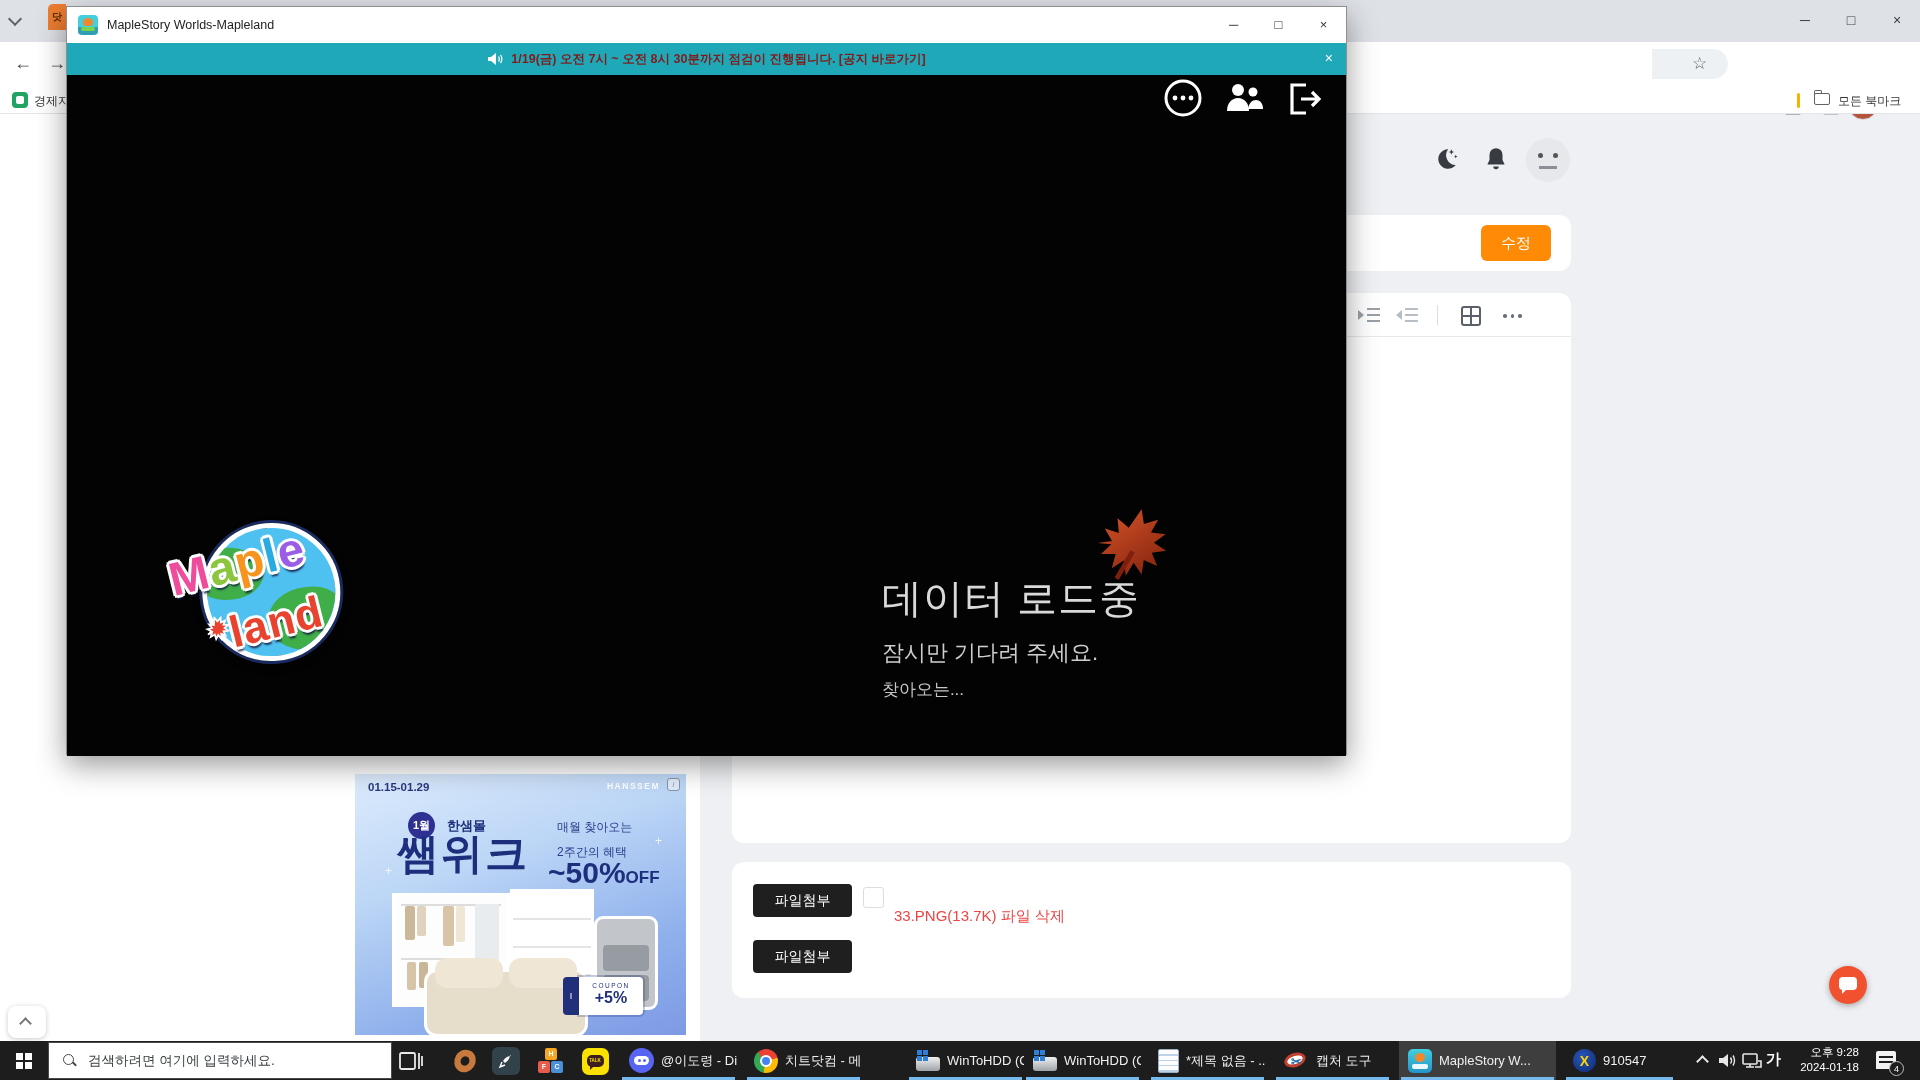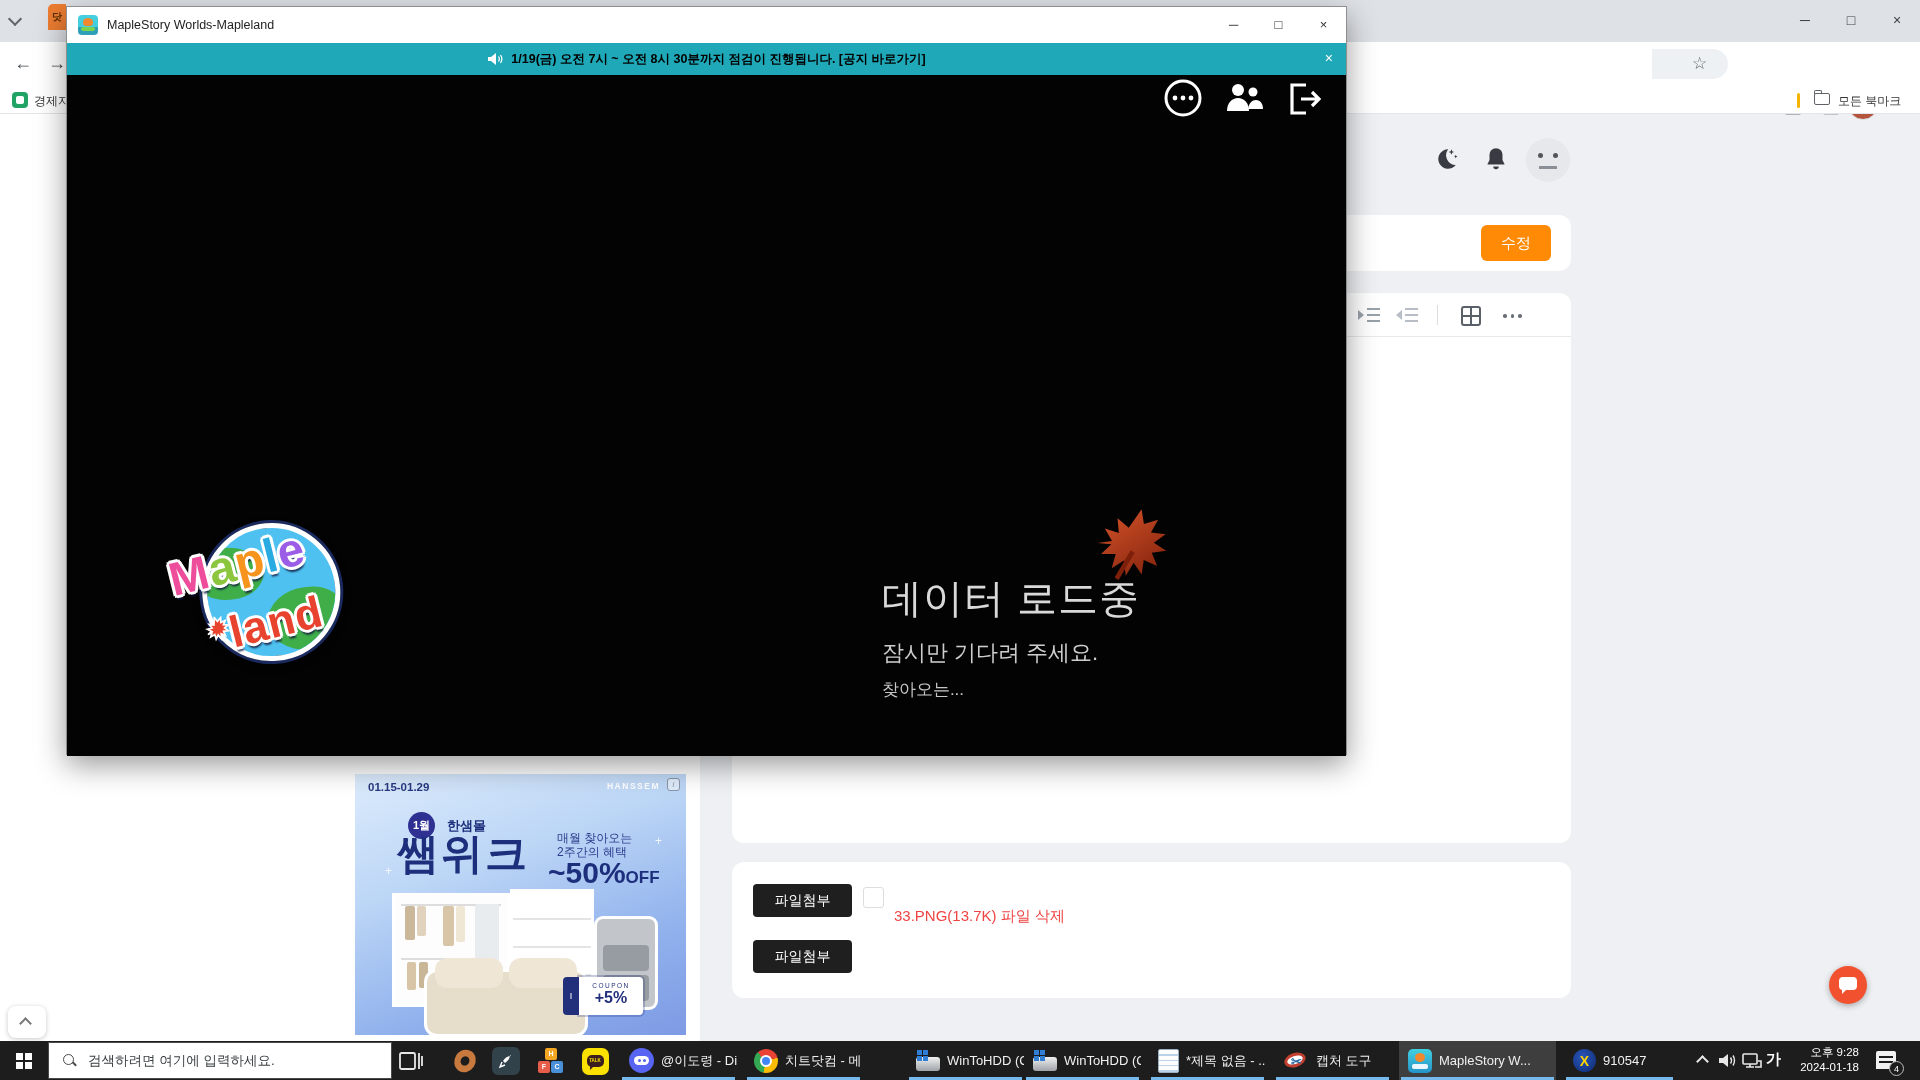--- a/index.html
+++ b/index.html
@@ -87,21 +87,21 @@
   
   .gwin { position:absolute; left:66px; top:6px; width:1281px; height:749px; background:#030303; border:1px solid #8f8f8f; box-shadow:0 10px 28px rgba(0,0,0,.4); }
   .g-title { position:relative; height:36px; background:#fff; display:flex; align-items:center; }
   .g-fav { position:relative; width:20px; height:20px; margin-left:11px; border-radius:4px; background:linear-gradient(180deg,#45cede 0 60%, #2f9fb8 60% 100%); }
   .g-fav::before { content:""; position:absolute; left:5px; top:3px; width:10px; height:8px; background:#f2882d; border-radius:50% 50% 40% 40%; }
   .g-fav::after { content:""; position:absolute; left:3px; top:12px; width:14px; height:4px; background:#7ad34a; border-radius:2px; }
   .g-title-text { margin-left:9px; font-size:12.5px; color:#222; }
   .g-controls { position:absolute; right:0; top:0; height:34px; display:flex; }
   .g-controls span { width:45px; height:34px; display:flex; align-items:center; justify-content:center; font-size:13px; color:#333; }
   .g-banner { position:relative; height:32px; background:#1fa9b8; display:flex; align-items:center; justify-content:center; gap:8px; }
-  .g-banner-text { color:#000000; font-size:12.5px; font-weight:600; }
+  .g-banner-text { color:#7f1d1d; font-size:12.5px; font-weight:600; }
   .g-banner-x { position:absolute; right:13px; top:8px; color:#fff; font-size:14px; line-height:14px; }
   .g-black { position:relative; height:681px; background:#030303; overflow:hidden; }
   .g-topicon { position:absolute; top:2px; }
 
   
   .g-logo { position:absolute; left:108px; top:440px; width:195px; height:170px; transform:rotate(-5deg); }
   .globe { position:absolute; left:28px; top:8px; width:138px; height:138px; border-radius:50%;
     background:radial-gradient(circle at 35% 30%, #4fc1f0 0 100%);
     border:5px solid #fff; box-shadow:0 0 0 3px #1a2a5e, 0 4px 10px rgba(0,0,0,.6); overflow:hidden; }
   .globe::before { content:""; position:absolute; left:-12px; top:16px; width:70px; height:52px; background:#3fae49; border-radius:45% 55% 50% 50%; }
@@ -282,21 +282,21 @@
   <div class="ad">
     <span class="ad-date">01.15-01.29</span>
     <span class="ad-brand">HANSSEM</span>
     <span class="ad-info">i</span>
     <span class="spark" style="left:30px; top:90px">+</span>
     <span class="spark" style="left:300px; top:60px">+</span>
     <span class="spark" style="left:280px; top:150px">+</span>
     <div class="ad-badge">1월</div>
     <span class="ad-store">한샘몰</span>
     <div class="ad-title">쌤위크</div>
-    <span class="ad-sub" style="top:56px">매월 찾아오는</span>
+    <span class="ad-sub" style="top:45px">매월 찾아오는</span>
     <span class="ad-sub" style="top:70px">2주간의 혜택</span>
     <div class="ad-disc"><span>~50%</span><span class="sfx">OFF</span></div>
 
     <div class="furn wardrobe">
       <div class="rail"></div>
         <div class="rail2"></div>
       <div class="cl" style="left:10px;top:10px;width:10px;height:34px;background:#cbb89a"></div>
       <div class="cl" style="left:22px;top:10px;width:9px;height:30px;background:#e0d2bc"></div>
       <div class="cl" style="left:48px;top:10px;width:11px;height:40px;background:#d8c5a8"></div>
       <div class="cl" style="left:61px;top:10px;width:9px;height:36px;background:#efe6d4"></div>

